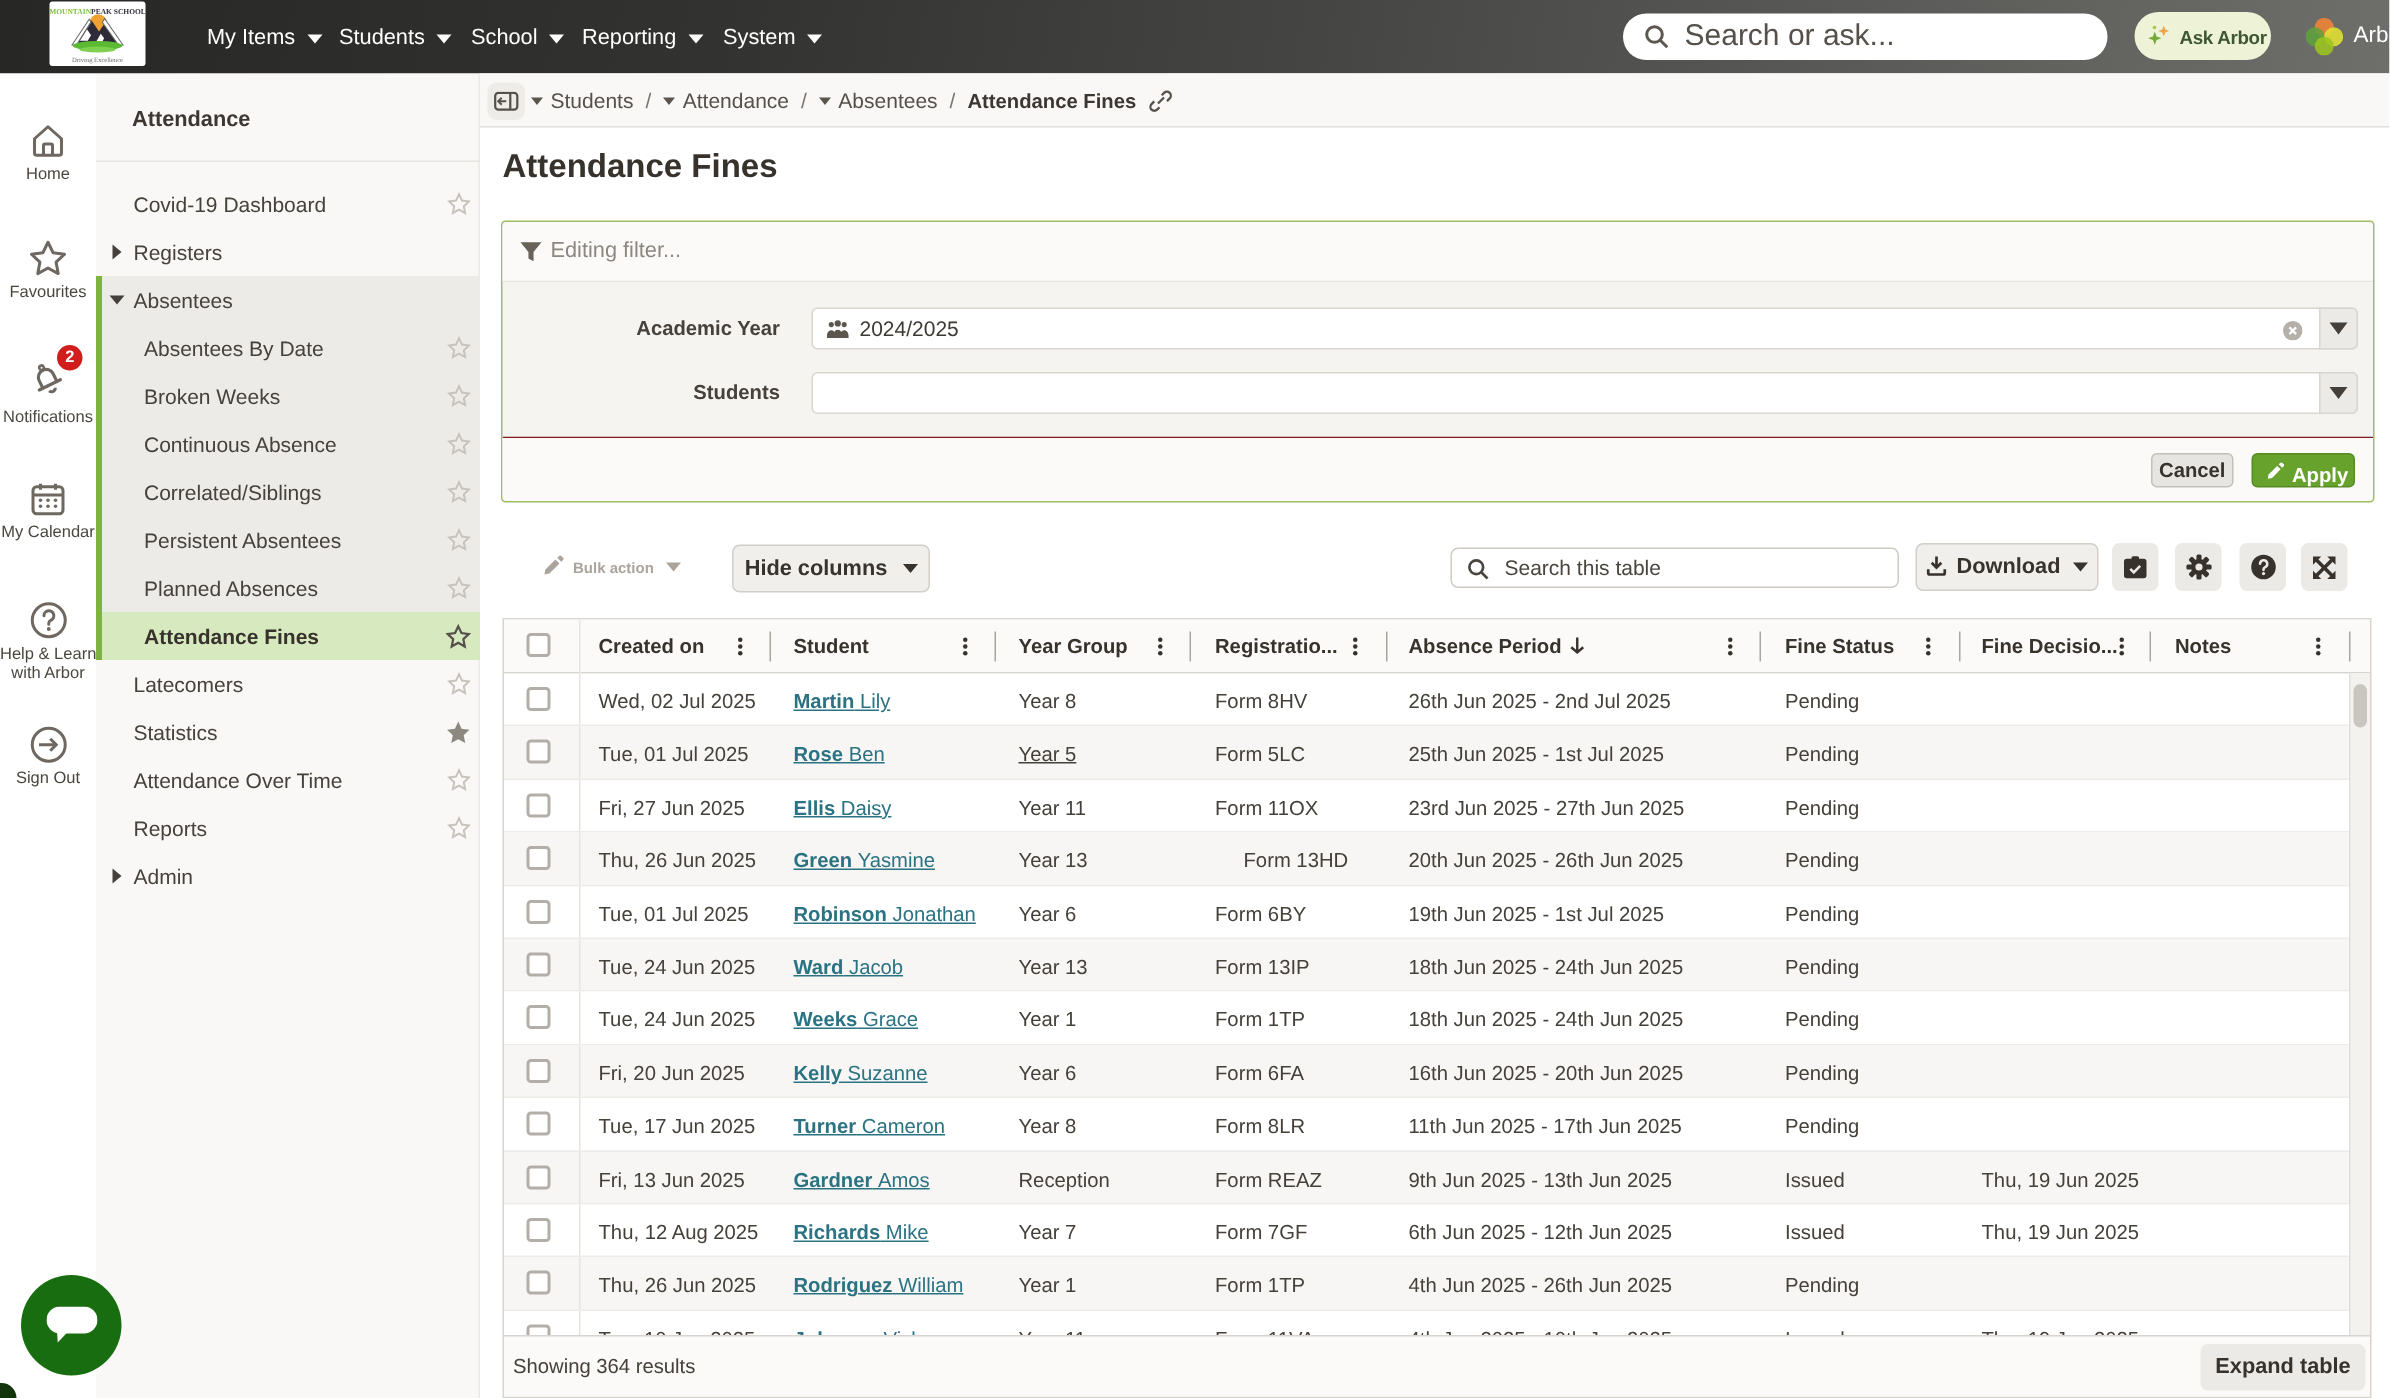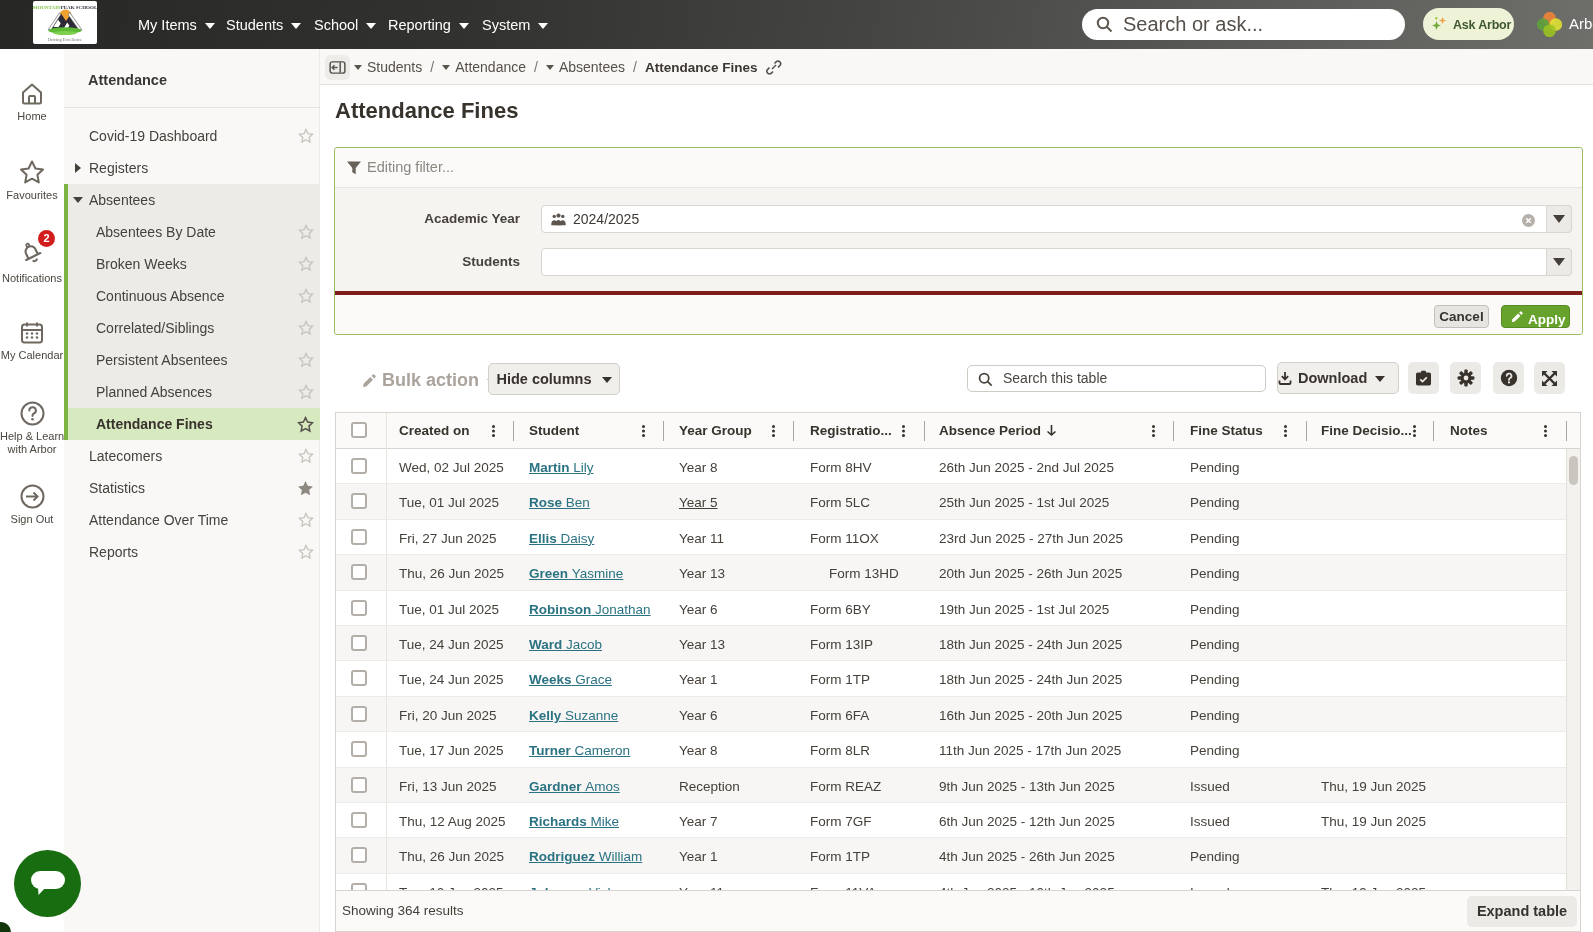--- a/index.html
+++ b/index.html
@@ -62,45 +62,45 @@
   border-top:5.5px solid #5b554e; margin-right:5px; }
 .pagetitle { position:absolute; left:15px; top:49px; font-size:22px; font-weight:bold; color:#37322c; }
 
 
 .filterbox { position:absolute; left:14px; top:98px; width:1249px; height:188px;
   border:1px solid #9dbd62; border-radius:3px; background:#f6f4f1; }
 .fhead { position:absolute; left:0; top:0; width:100%; height:40px; background:#fbfaf8;
   border-bottom:1px solid #e8e5e0; border-radius:3px 3px 0 0; }
 .fhead .txt { position:absolute; left:32px; top:11px; font-size:14.5px; color:#8d8781; }
 .ffoot { position:absolute; left:0; bottom:0; width:100%; height:43px; background:#fbfaf9;
-  border-top:4px solid #7f1d1d; border-radius:0 0 3px 3px; }
+  border-top:1px solid #7f1d1d; border-radius:0 0 3px 3px; }
 .flabel { position:absolute; width:185px; text-align:right; font-weight:bold; font-size:13.5px; color:#46413b; }
 .finput { position:absolute; left:206px; width:1031px; height:28px; background:#fff;
   border:1px solid #d9d5cf; border-radius:4px; font-size:14px; color:#3e3933; }
 .fdrop { position:absolute; right:-1px; top:-1px; width:26px; height:28px; background:#eceae6;
   border:1px solid #d9d5cf; border-radius:0 4px 4px 0; display:flex; align-items:center; justify-content:center; }
 .fdrop .t { width:0; height:0; border-left:6px solid transparent; border-right:6px solid transparent;
   border-top:8px solid #453f39; }
 .btn-cancel { position:absolute; right:93px; top:10px; width:55px; height:23px; background:#e7e5e2;
   border:1px solid #c4c0b9; border-radius:4px; font-weight:bold; font-size:13.5px; color:#37322c;
   text-align:center; line-height:21px; }
 .btn-apply { position:absolute; right:12px; top:10px; width:69px; height:23px; background:#67a22c;
   border:1px solid #588a24; border-radius:4px; font-weight:bold; font-size:13.5px; color:#fff;
   text-align:center; line-height:21px; }
 
 
 .toolbar { position:absolute; left:0; top:300px; width:1273px; height:60px; }
-.bulk { position:absolute; left:42px; top:21px; color:#aaa49d; font-size:18px; font-weight:bold; }
+.bulk { position:absolute; left:42px; top:21px; color:#aaa49d; font-size:10px; font-weight:bold; }
 .btn { background:#f1efec; border:1px solid #d2cec8; border-radius:5px; font-weight:bold;
   color:#37322c; font-size:14.5px; }
 .hidecols { position:absolute; left:168px; top:14px; width:132px; height:32px; line-height:30px;
   text-align:center; }
 .tsearch { position:absolute; left:647px; top:16px; width:299px; height:27px; background:#fff;
   border:1px solid #cfcbc4; border-radius:5px; color:#4a453e; font-size:14px; }
-.download { position:absolute; left:957px; top:13px; width:122px; height:32px; line-height:30px; text-align:left; }
+.download { position:absolute; left:957px; top:13px; width:122px; height:32px; line-height:30px; text-align:center; }
 .iconbtn { position:absolute; top:13px; width:31px; height:32px; background:#eceae6;
   border-radius:5px; display:flex; align-items:center; justify-content:center; }
 
 
 .tablebox { position:absolute; left:15px; top:363px; width:1246px; height:520px;
   border:1px solid #d8d4cf; background:#fff; }
 .thead { position:absolute; left:0; top:0; width:1244px; height:36px; background:#fbfaf8;
   border-bottom:1px solid #d8d4cf; font-weight:bold; font-size:13.5px; color:#37322c; }
 .th { position:absolute; top:0; height:36px; line-height:36px; }
 .colsep { position:absolute; top:8px; width:1px; height:20px; background:#aaa59e; }
@@ -319,20 +319,23 @@
       <span class="lbl">Attendance Over Time</span>
       <svg class="star" width="16" height="16" viewBox="0 0 16 16">
         <path d="M8 1.5l2 4.2 4.6.6-3.4 3.2.9 4.6L8 11.8l-4.1 2.3.9-4.6L1.4 6.3 6 5.7z" fill="none" stroke="#c7c3bc" stroke-width="1.3"></path>
       </svg>
     </div>
   <div class="snitem" style="top:487px;">
       <span class="lbl">Reports</span>
       <svg class="star" width="16" height="16" viewBox="0 0 16 16">
         <path d="M8 1.5l2 4.2 4.6.6-3.4 3.2.9 4.6L8 11.8l-4.1 2.3.9-4.6L1.4 6.3 6 5.7z" fill="none" stroke="#c7c3bc" stroke-width="1.3"></path>
       </svg>
+    </div>
+  <div class="snitem" style="top:519px;">
+      <span class="lbl" style="left:11px;"><span class="tri-r"></span>Admin</span>
     </div>
 </div>
 
 <div class="main">
   <div class="crumbbar">
     <div class="collapsebtn">
         <svg width="17" height="13" viewBox="0 0 19 15">
           <rect x="1" y="1" width="17" height="13" rx="2.5" fill="none" stroke="#56504a" stroke-width="1.7"></rect>
           <line x1="12.6" y1="1.5" x2="12.6" y2="13.5" stroke="#56504a" stroke-width="1.7"></line>
           <path d="M9.5 7.5H3.6M6 4.8L3.3 7.5 6 10.2" fill="none" stroke="#56504a" stroke-width="1.5"></path>

